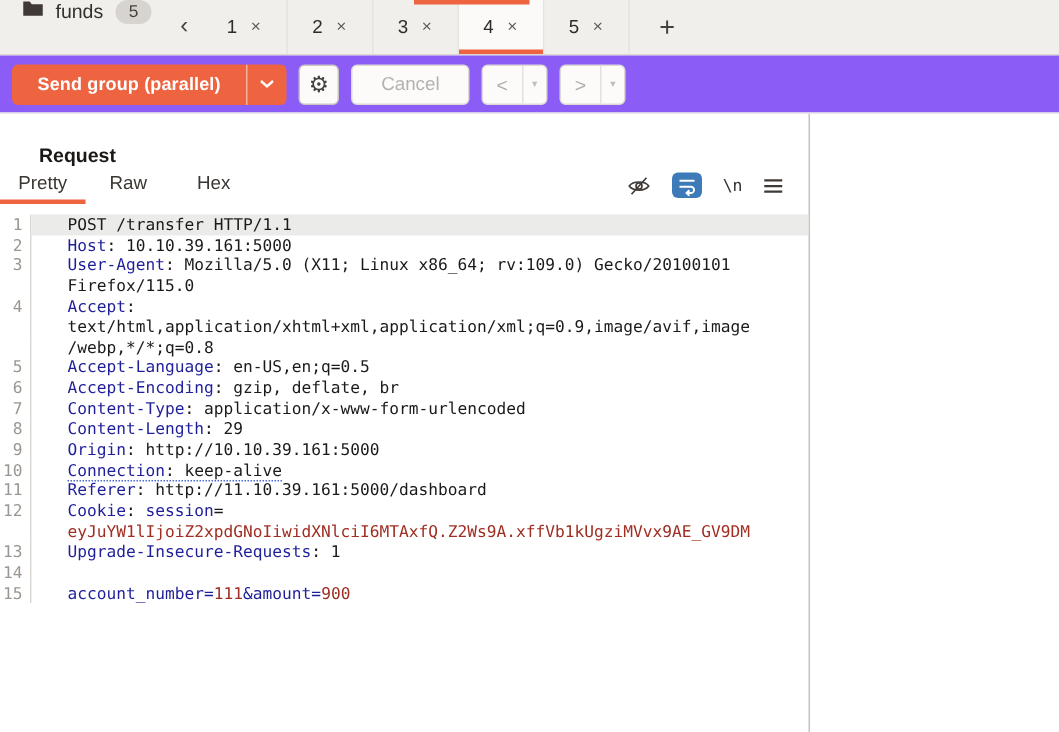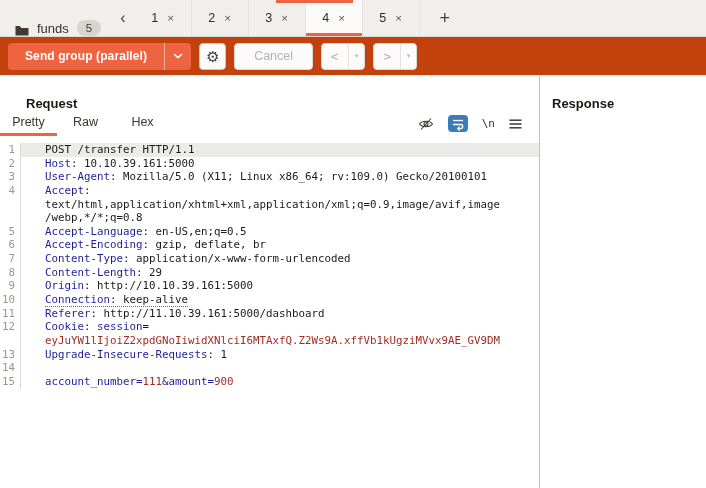--- a/index.html
+++ b/index.html
@@ -3,35 +3,35 @@
 <meta charset="utf-8">
 <style>
   * { margin:0; padding:0; box-sizing:border-box; }
   html,body { width:706px; height:488px; overflow:hidden; }
   body { font-family:"Liberation Sans", sans-serif; background:#fff; }
   .app { position:relative; width:706px; height:488px; background:#fff; }
 
   
   .orange-strip { position:absolute; top:0; left:276px; width:77px; height:3px; background:#ee6340; z-index:5; }
   .tab-bar { height:37px; background:#f1efec; border-bottom:1px solid #dcd9d5; display:flex; align-items:stretch; }
-  .group-tab { display:flex; align-items:flex-end; gap:8px; padding:0 10px 0 15px; }
+  .group-tab { display:flex; align-items:flex-start; gap:8px; padding:0 10px 0 15px; }
   .folder-ic { display:flex; align-items:center; }
   .group-label { font-size:13px; color:#33302d; }
   .badge { background:#d7d4d0; border-radius:10px; padding:2px 9px; font-size:11.5px; color:#44403c; }
   .collapse { display:flex; align-items:center; padding:0 9px; color:#44403c; font-size:16px; cursor:pointer; }
   .tabs { display:flex; }
   .tab { width:57px; display:flex; align-items:center; justify-content:center; gap:9px;
          font-size:12.5px; color:#2f2b28; position:relative; border-right:1px solid #e6e4e1; cursor:pointer; }
   .tab.active { background:#fbfaf9; }
   .tab.active::after { content:""; position:absolute; left:0; right:0; bottom:0; height:3px; background:#ee6340; }
   .tab .close { color:#5a5652; font-size:11.5px; }
   .plus { display:flex; align-items:center; padding:0 15px; font-size:18px; color:#44403c; margin-left:5px; cursor:pointer; }
 
   
-  .toolbar { height:38px; display:flex; align-items:center; gap:8px; padding-left:8px; background:#c2410c; }
+  .toolbar { height:38px; display:flex; align-items:center; gap:8px; padding-left:8px; background:#8b5cf6; }
   .send-btn { display:flex; align-items:stretch; background:#ee6340; border-radius:4px; height:27px; overflow:hidden; cursor:pointer; }
   .send-main { display:flex; align-items:center; padding:0 17px; color:#fff; font-weight:bold; font-size:12px; letter-spacing:.1px; }
   .send-arrow { display:flex; align-items:center; justify-content:center; width:27px; border-left:1px solid rgba(255,255,255,.5); }
   .icon-btn { width:27px; height:27px; border:1px solid #c9c6c2; border-radius:4px; display:flex;
               align-items:center; justify-content:center; background:#fcfbfa; cursor:pointer; }
   .gear-glyph { font-size:15px; color:#45413d; line-height:1; }
   .cancel-btn { height:27px; padding:0 19px; border:1px solid #dcd9d5; border-radius:4px; color:#b5b2ae;
                 font-size:12.5px; background:#fcfbfa; display:flex; align-items:center; }
   .nav-btn { height:27px; border:1px solid #dcd9d5; border-radius:4px; display:flex; align-items:stretch; background:#fcfbfa; }
   .nav-main { display:flex; align-items:center; padding:0 9px; font-size:13px; color:#b0ada9; }
@@ -156,34 +156,32 @@
                 <line x1="0.5" y1="5" x2="12.5" y2="5"></line>
                 <line x1="0.5" y1="8.8" x2="12.5" y2="8.8"></line>
             </svg>
           </span>
         </div>
       </div>
       <div class="editor" id="editor">
           <div class="erow"><span class="gutter">1</span><span class="code hl"><span><span class="seg-plain">POST /transfer HTTP/1.1</span></span></span></div>
           <div class="erow"><span class="gutter">2</span><span class="code"><span><span class="seg-hdr">Host</span><span class="seg-plain">: 10.10.39.161:5000</span></span></span></div>
           <div class="erow"><span class="gutter">3</span><span class="code"><span><span class="seg-hdr">User-Agent</span><span class="seg-plain">: Mozilla/5.0 (X11; Linux x86_64; rv:109.0) Gecko/20100101</span></span></span></div>
+          <div class="erow"><span class="gutter"></span><span class="code"><span><span class="seg-plain">Firefox/115.0</span></span></span></div>
           <div class="erow"><span class="gutter">4</span><span class="code"><span><span class="seg-hdr">Accept</span><span class="seg-plain">:</span></span></span></div>
           <div class="erow"><span class="gutter"></span><span class="code"><span><span class="seg-plain">text/html,application/xhtml+xml,application/xml;q=0.9,image/avif,image</span></span></span></div>
           <div class="erow"><span class="gutter"></span><span class="code"><span><span class="seg-plain">/webp,*/*;q=0.8</span></span></span></div>
           <div class="erow"><span class="gutter">5</span><span class="code"><span><span class="seg-hdr">Accept-Language</span><span class="seg-plain">: en-US,en;q=0.5</span></span></span></div>
           <div class="erow"><span class="gutter">6</span><span class="code"><span><span class="seg-hdr">Accept-Encoding</span><span class="seg-plain">: gzip, deflate, br</span></span></span></div>
           <div class="erow"><span class="gutter">7</span><span class="code"><span><span class="seg-hdr">Content-Type</span><span class="seg-plain">: application/x-www-form-urlencoded</span></span></span></div>
           <div class="erow"><span class="gutter">8</span><span class="code"><span><span class="seg-hdr">Content-Length</span><span class="seg-plain">: 29</span></span></span></div>
           <div class="erow"><span class="gutter">9</span><span class="code"><span><span class="seg-hdr">Origin</span><span class="seg-plain">: http://10.10.39.161:5000</span></span></span></div>
           <div class="erow"><span class="gutter">10</span><span class="code"><span class="dotted"><span class="seg-hdr">Connection</span><span class="seg-plain">: keep-alive</span></span></span></div>
           <div class="erow"><span class="gutter">11</span><span class="code"><span><span class="seg-hdr">Referer</span><span class="seg-plain">: http://11.10.39.161:5000/dashboard</span></span></span></div>
           <div class="erow"><span class="gutter">12</span><span class="code"><span><span class="seg-hdr">Cookie</span><span class="seg-plain">: </span><span class="seg-hdr">session</span><span class="seg-plain">=</span></span></span></div>
           <div class="erow"><span class="gutter"></span><span class="code"><span><span class="seg-val">eyJuYW1lIjoiZ2xpdGNoIiwidXNlciI6MTAxfQ.Z2Ws9A.xffVb1kUgziMVvx9AE_GV9DM</span></span></span></div>
           <div class="erow"><span class="gutter">13</span><span class="code"><span><span class="seg-hdr">Upgrade-Insecure-Requests</span><span class="seg-plain">: 1</span></span></span></div>
           <div class="erow"><span class="gutter">14</span><span class="code"><span></span></span></div>
           <div class="erow"><span class="gutter">15</span><span class="code"><span><span class="seg-hdr">account_number</span><span class="seg-hdr">=</span><span class="seg-val">111</span><span class="seg-hdr">&amp;</span><span class="seg-hdr">amount</span><span class="seg-hdr">=</span><span class="seg-val">900</span></span></span></div>
         </div>
     </div>
-    <div class="response-panel">
-      <div class="panel-title">Response</div>
-    </div>
   </div>
 </div>
 
 </body></html>

